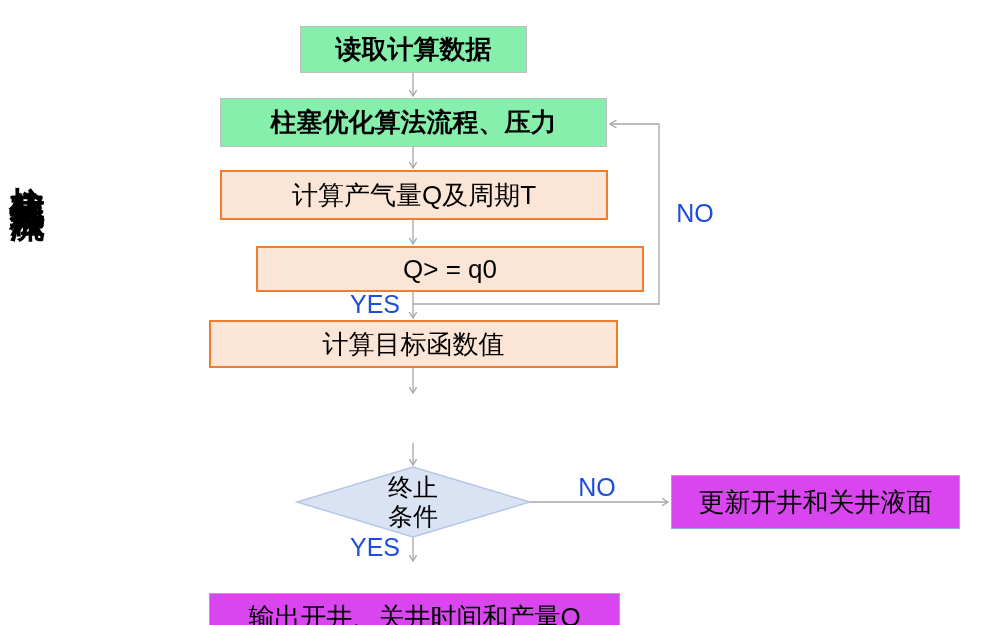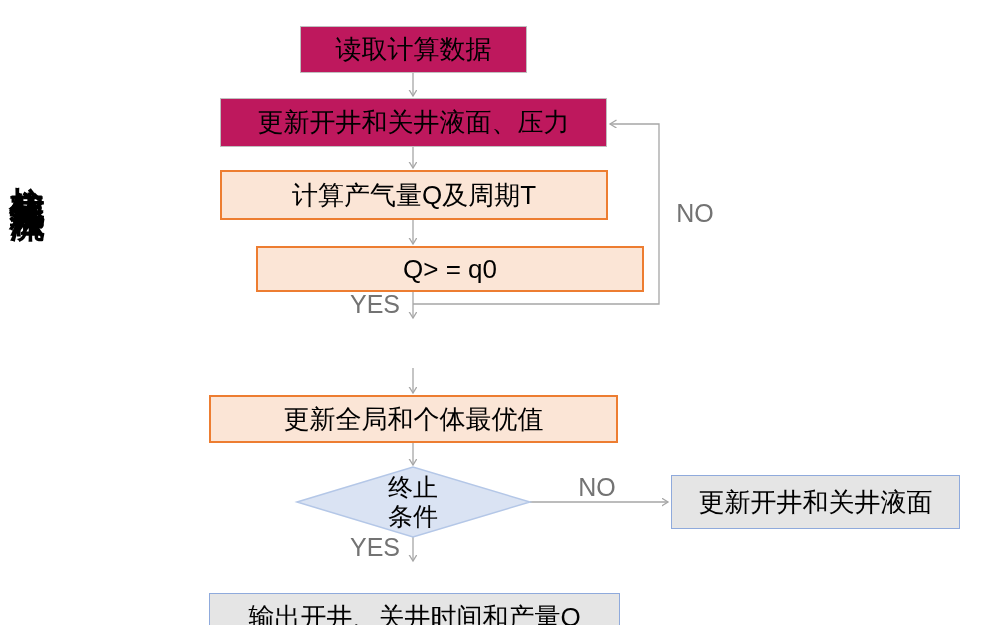--- a/index.html
+++ b/index.html
@@ -28,43 +28,43 @@
     position: absolute;
     display: flex;
     align-items: center;
     justify-content: center;
     font-size: 26px;
     line-height: 1.1;
     text-align: center;
     box-sizing: border-box;
     white-space: nowrap;
   }
-  .node.gray   { background: #be185d; border: 1.5px solid #BFBFBF; }
+  .node.gray   { background: #86efac; border: 1.5px solid #BFBFBF; font-weight: bold; }
   .node.orange { background: #FBE5D6; border: 2px solid #ED7D31; }
-  .node.blue   { background: #e5e5e5; border: 1.5px solid #8FAADC; align-items: center; }
+  .node.blue   { background: #d946ef; border: 1.5px solid #8FAADC; align-items: center; }
   .node-read        { left: 300px; top: 26px;  width: 227px; height: 47px; }
   .node-init        { left: 220px; top: 98px;  width: 387px; height: 49px; }
   .node-calc-q      { left: 220px; top: 170px; width: 388px; height: 50px; align-items: center; }
   .node-check-q     { left: 220px; top: 246px; width: 388px; height: 46px; margin-left: 36px; }
   .node-objective   { left: 209px; top: 320px; width: 409px; height: 48px; }
   .node-update-best { left: 209px; top: 395px; width: 409px; height: 48px; }
   .node-update-level{ left: 671px; top: 475px; width: 289px; height: 54px; }
   .node-output      { left: 209px; top: 593px; width: 411px; height: 48px; }
   .diamond-label {
     position: absolute;
     left: 353px; top: 470px; width: 120px; height: 64px;
     display: flex; flex-direction: column;
     align-items: center; justify-content: center;
     font-size: 25px; line-height: 1.18; text-align: center;
   }
   .edge-label {
     position: absolute;
     font-size: 25px;
     line-height: 1;
-    color: #737373;
+    color: #1d4ed8;
   }
   .lbl-q-yes  { left: 345px; top: 292px; width: 55px; text-align: right; }
   .lbl-q-no   { left: 672px; top: 201px; width: 46px; text-align: center; }
   .lbl-t-no   { left: 574px; top: 475px; width: 46px; text-align: center; }
   .lbl-t-yes  { left: 345px; top: 535px; width: 55px; text-align: right; }
   svg.wires { position: absolute; left: 0; top: 0; }
 </style>
 </head>
 <body>
 
@@ -92,35 +92,35 @@
     <polygon points="297,502 413,467 530,502 413,537" fill="#DAE3F3" stroke="#B4C7E7" stroke-width="1.5"></polygon>
   </svg>
 
   <div class="vtitle">柱塞优化算法流程</div>
 
   <div class="node gray node-read">
     <span>读取计算数据</span>
   </div>
 
   <div class="node gray node-init">
-    <span>更新开井和关井液面、压力</span>
+    <span>柱塞优化算法流程、压力</span>
   </div>
 
   <div class="node orange node-calc-q">
     <span>计算产气量Q及周期T</span>
   </div>
 
   <div class="node orange node-check-q">
     <span>Q&gt; = q0</span>
   </div>
 
+  <div class="node orange node-objective">
+    <span>计算目标函数值</span>
+  </div>
 
-  <div class="node orange node-update-best">
-    <span>更新全局和个体最优值</span>
-  </div>
 
   <div class="diamond-label">
     <span>终止</span>
     <span>条件</span>
   </div>
 
   <div class="node blue node-update-level">
     <span>更新开井和关井液面</span>
   </div>
 

